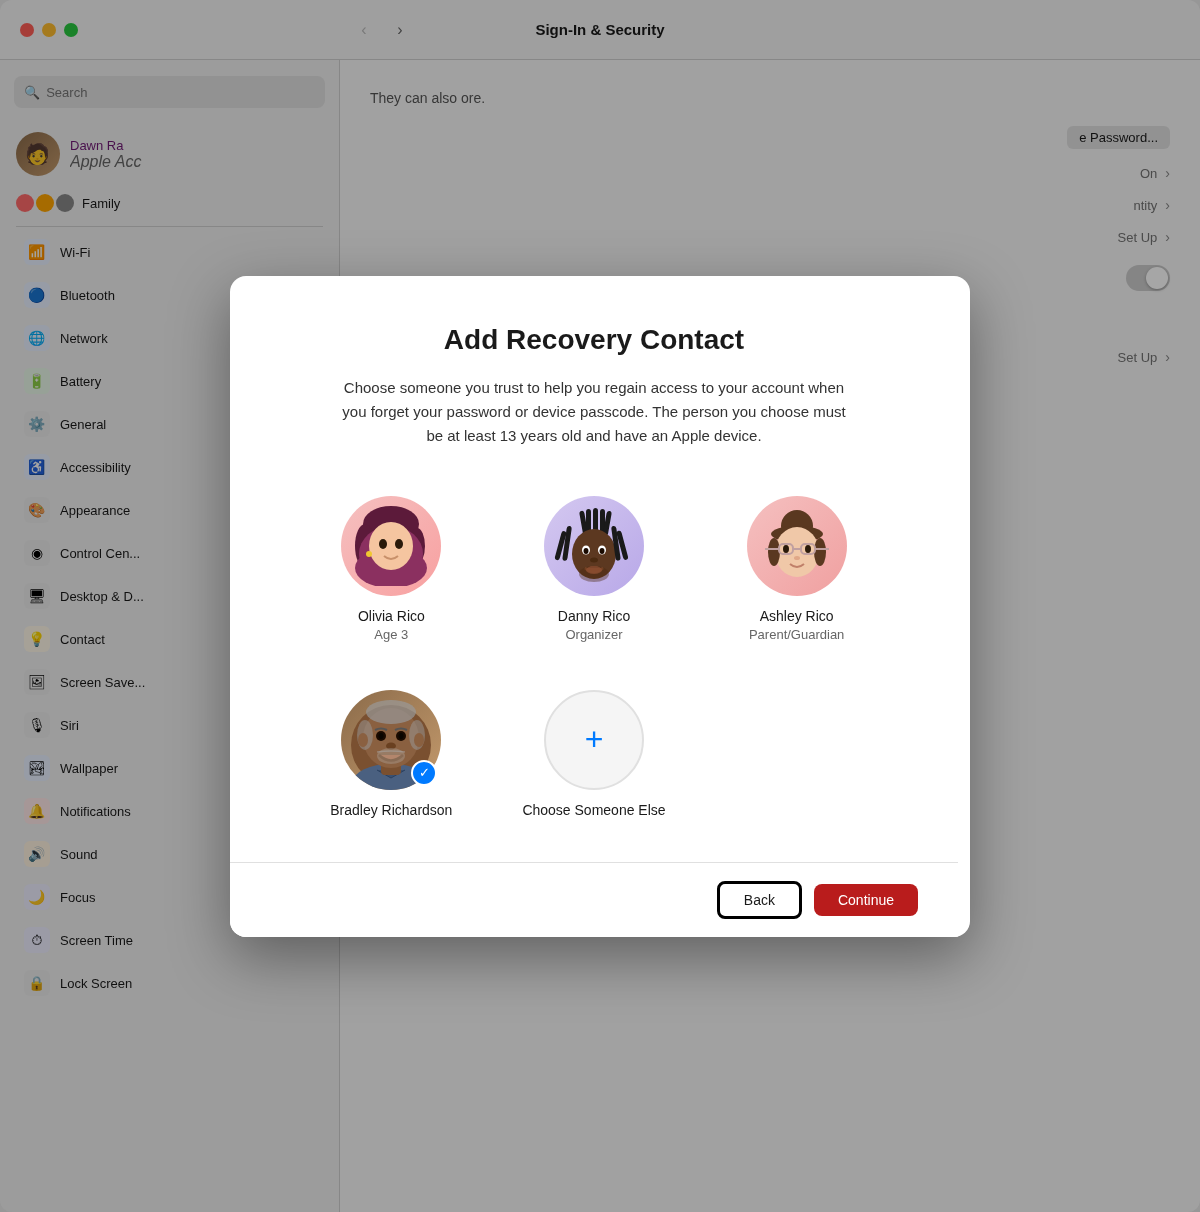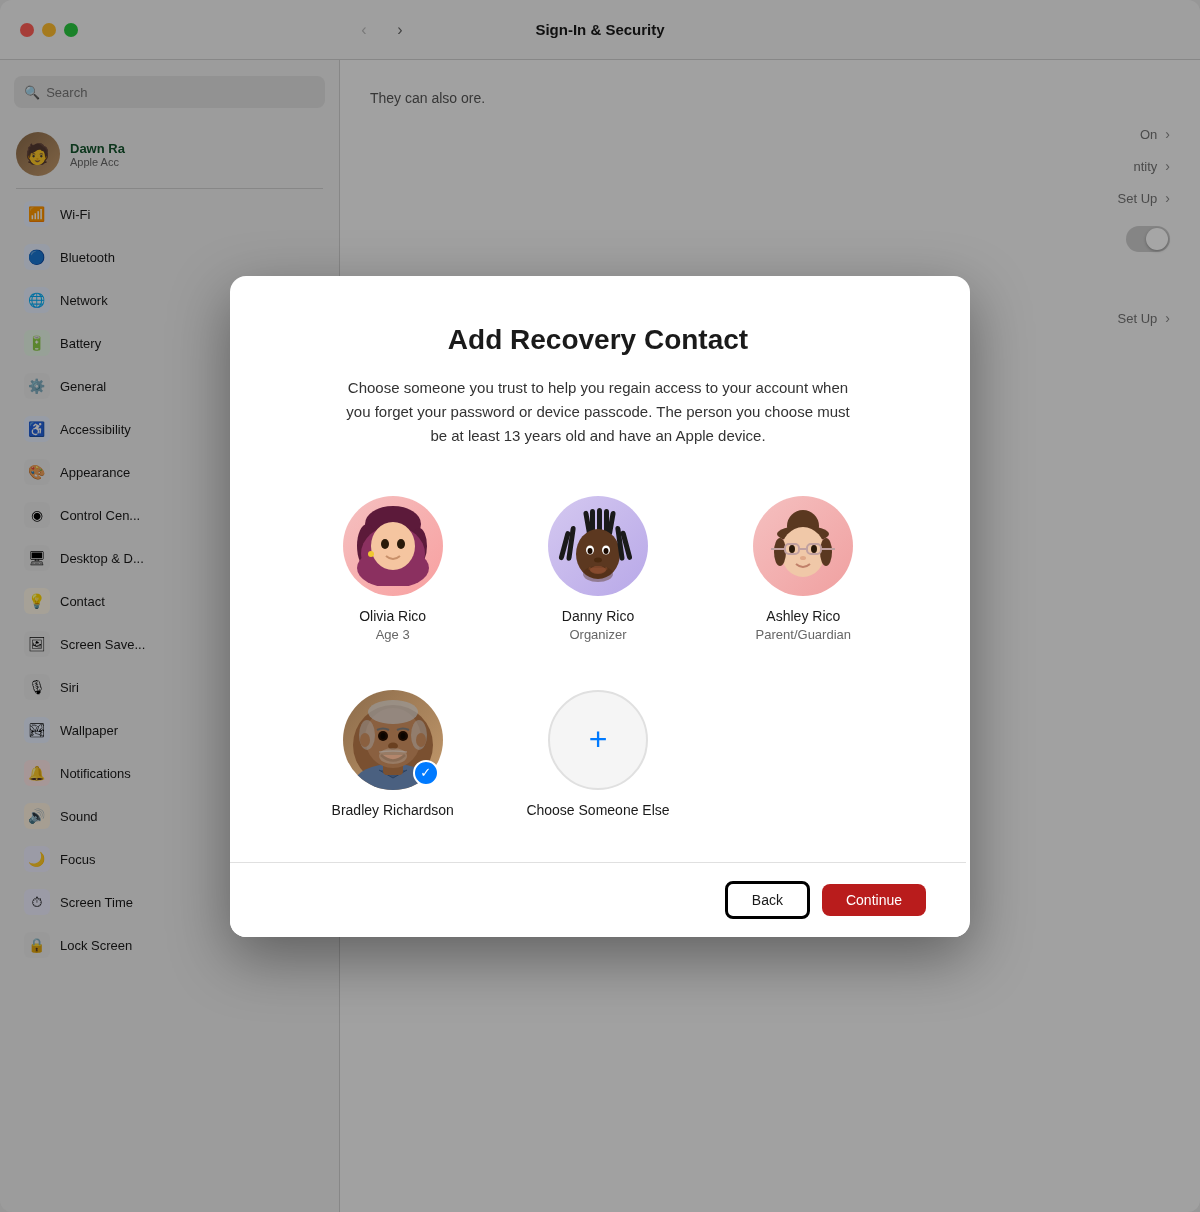--- a/index.html
+++ b/index.html
@@ -142,27 +142,28 @@
       font-size: 20px;
     }
 
     .user-info {
       flex: 1;
       overflow: hidden;
     }
 
     .user-name {
       font-size: 13px;
-      font-weight: 700;
-      color: #14532d;
+      font-weight: 400;
+      color: #701a75;
     }
 
     .user-subtitle {
-      font-size: 11px;
+      font-size: 16px;
       color: #666;
+      font-style: italic;
     }
 
     
     .family-section {
       display: flex;
       align-items: center;
       gap: 8px;
       padding: 6px 16px;
       margin-bottom: 8px;
     }
@@ -310,21 +311,21 @@
       display: flex;
       align-items: center;
       justify-content: center;
       z-index: 100;
     }
 
     .modal {
       background: white;
       border-radius: 16px;
       width: 740px;
-      padding: 0 4px 0 0;
+      padding: 0 12px 0 0;
       box-shadow: 0 20px 60px rgba(0,0,0,0.4);
       overflow: hidden;
     }
 
     .modal-body {
       padding: 48px 60px 32px;
     }
 
     .modal-title {
       font-size: 28px;
@@ -503,20 +504,28 @@
     <div class="user-section">
       <div class="user-avatar">
         <span>🧑</span>
       </div>
       <div class="user-info">
         <div class="user-name">Dawn Ra</div>
         <div class="user-subtitle">Apple Acc</div>
       </div>
     </div>
 
+    <div class="family-section">
+      <div class="family-icons">
+        <div class="family-dot" style="background:#ff6b6b;"></div>
+        <div class="family-dot" style="background:#ffa500;"></div>
+        <div class="family-dot" style="background:#888;"></div>
+      </div>
+      <span class="family-label">Family</span>
+    </div>
 
     <div class="sidebar-divider"></div>
 
     <div class="sidebar-item">
       <div class="sidebar-item-icon" style="background:#e8f0ff;">📶</div>
       <span class="sidebar-item-label">Wi-Fi</span>
     </div>
     <div class="sidebar-item">
       <div class="sidebar-item-icon" style="background:#e8f0ff;">🔵</div>
       <span class="sidebar-item-label">Bluetooth</span>
@@ -582,20 +591,23 @@
       <span class="sidebar-item-label">Screen Time</span>
     </div>
     <div class="sidebar-item">
       <div class="sidebar-item-icon" style="background:#ececec;">🔒</div>
       <span class="sidebar-item-label">Lock Screen</span>
     </div>
   </div>
 
   <div class="content-area">
     <div class="content-text">They can also ore.</div>
+    <div class="right-row">
+      <button class="password-button">e Password...</button>
+    </div>
     <div class="right-row">
       <span class="status-text">On</span>
       <span class="chevron-right">›</span>
     </div>
     <div class="right-row">
       <span class="status-text">ntity</span>
       <span class="chevron-right">›</span>
     </div>
     <div class="setup-button-row">
       <span class="status-text">Set Up</span>

